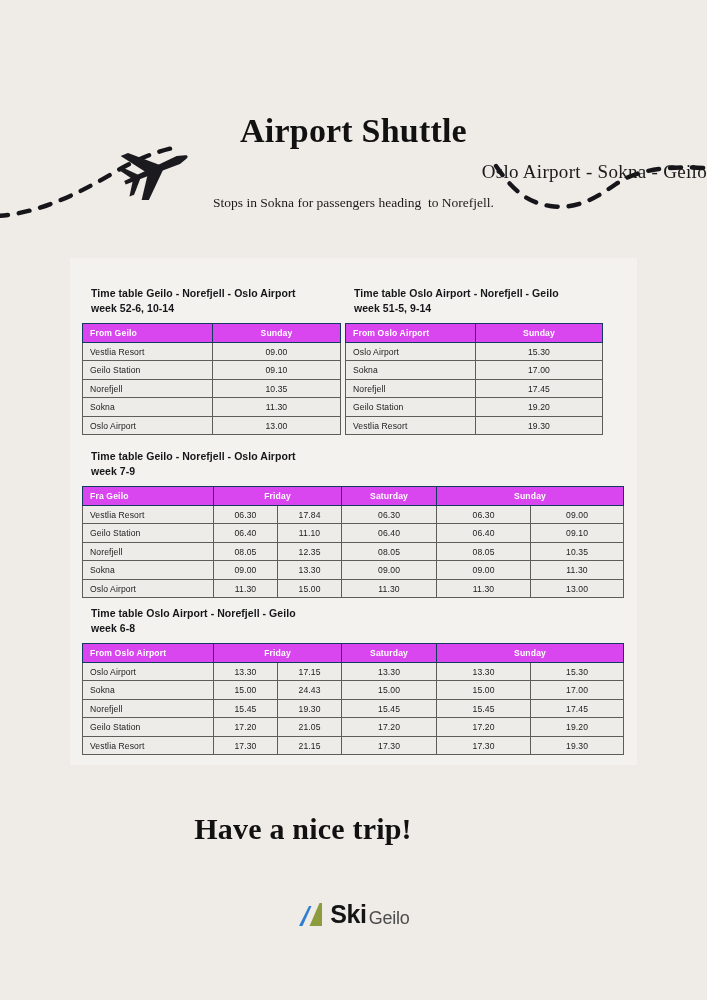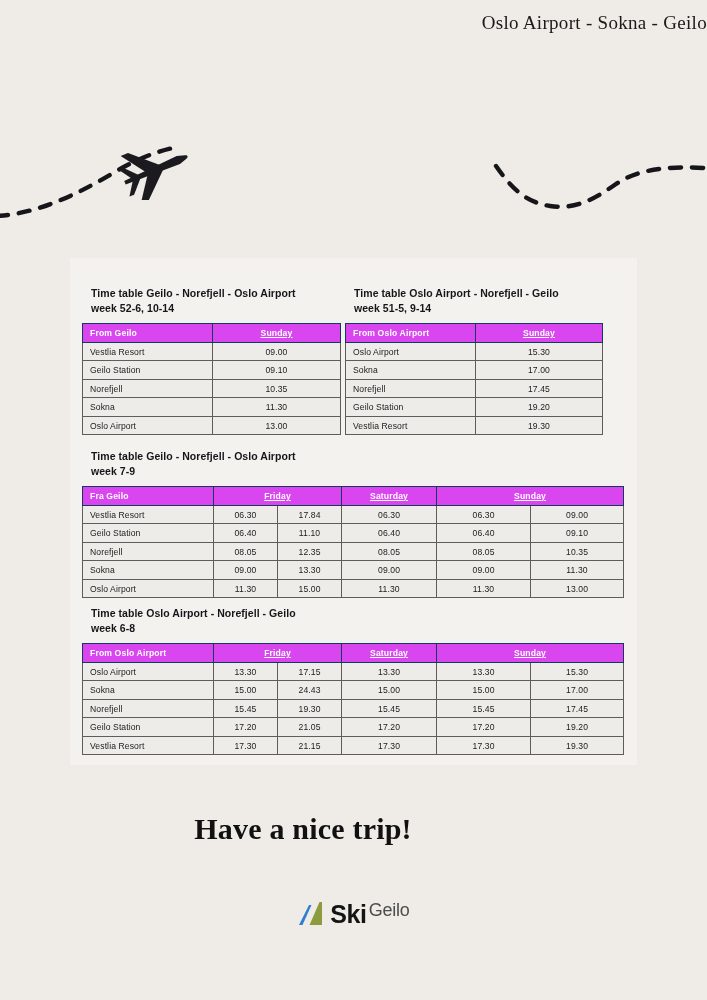--- a/index.html
+++ b/index.html
@@ -102,21 +102,20 @@
     height: 18px;
     padding: 0 0 0 7px;
     text-align: left;
     border: 1px solid #123a5c;
     letter-spacing: 0.15px;
     white-space: nowrap;
   }
   table.tt th.ctr {
     text-align: center;
     padding: 0;
-    text-decoration: underline;
   }
   table.tt td {
     background: #eeece8;
     color: #1b1b1b;
     font-size: 8.6px;
     height: 17.5px;
     border: 1px solid #5e5d59;
     padding: 0 0 0 7px;
     letter-spacing: 0.1px;
     white-space: nowrap;
@@ -151,21 +150,21 @@
     font-size: 30px;
     color: #111111;
     letter-spacing: 0.2px;
   }
   #logo {
     position: absolute;
     left: 0;
     top: 900px;
     width: 707px;
     display: flex;
-    align-items: flex-start;
+    align-items: flex-end;
     justify-content: center;
     gap: 3px;
   }
   #logo-mark { display: block; }
   #logo-ski {
     font-family: "Liberation Sans", sans-serif;
     font-weight: bold;
     font-size: 25px;
     color: #141414;
     letter-spacing: -0.4px;
@@ -196,21 +195,23 @@
       <path d="M12 31.5 L3 18 L8 18 L20 30.8 Z" fill="#1b1b1f"></path>
       <path d="M12 33.5 L3 47 L8 47 L20 34.2 Z" fill="#1b1b1f"></path>
     </g>
   </svg>
 
   <svg id="plane-trail-right" width="215" height="70" viewBox="0 0 215 70">
     <path d="M4 6 C 18 26, 32 42, 58 46 C 84 50, 104 38, 124 24 C 146 9, 176 6, 212 8" fill="none" stroke="#16161a" stroke-width="4.4" stroke-linecap="round" stroke-dasharray="11 11"></path>
   </svg>
 
   <div id="title-block">
+    <h1 id="page-title">Airport Shuttle</h1>
     <p id="page-subtitle">Oslo Airport - Sokna - Geilo</p>
+    <p id="page-note">Stops in Sokna for passengers heading  to Norefjell.</p>
   </div>
 </div>
 
 <div id="card-panel"></div>
 
 <div class="table-block" id="block-1">
   <div class="table-caption">Time table Geilo - Norefjell - Oslo Airport
 week 52-6, 10-14</div>
   <table class="tt">
     <colgroup>

